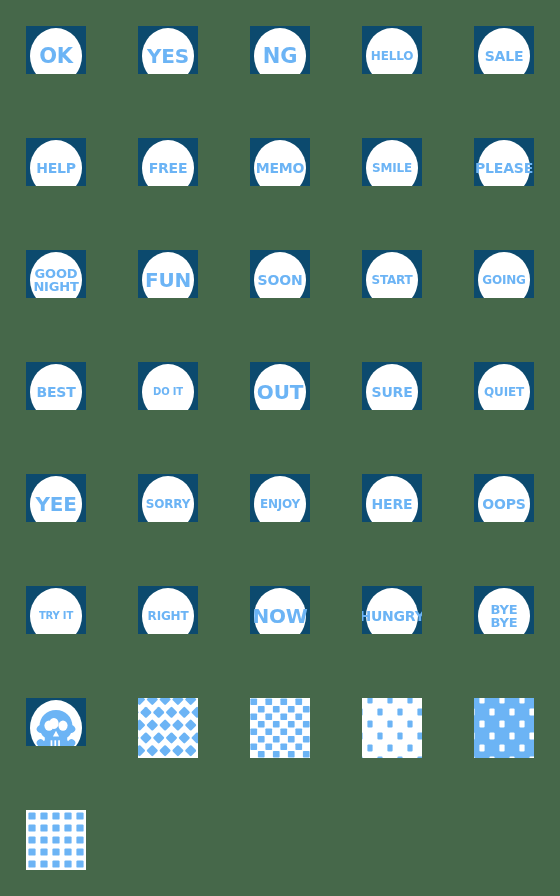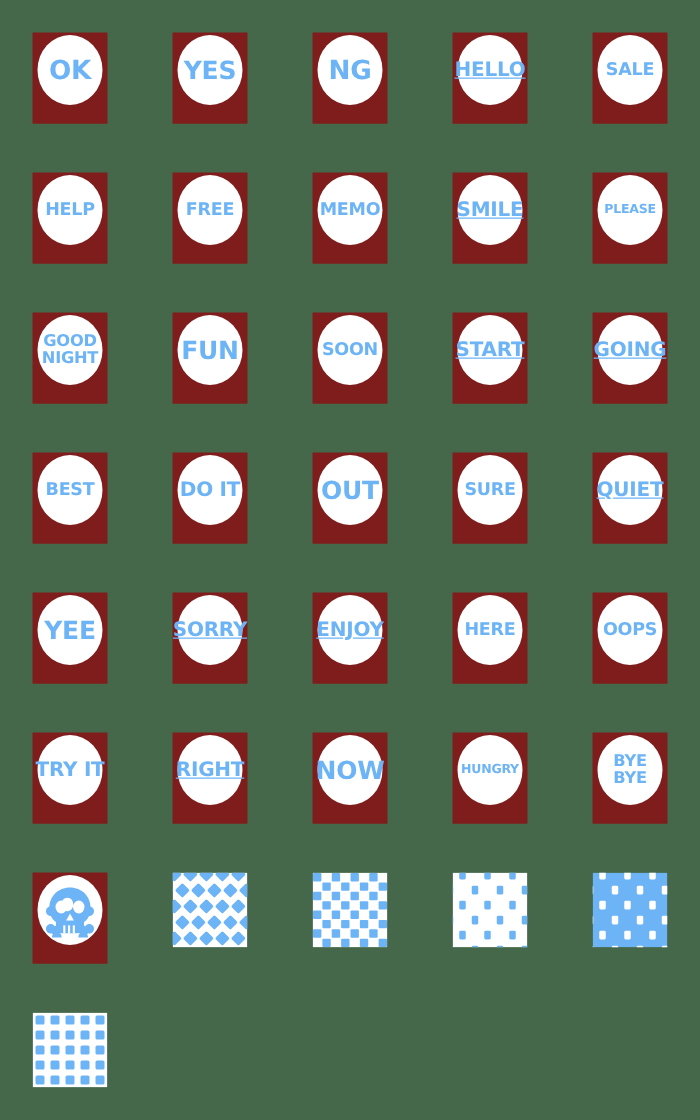--- a/index.html
+++ b/index.html
@@ -37,22 +37,22 @@
   .cell {
     position: relative;
     width: 60px;
     height: 60px;
   }
 
   
   .tile {
     position: relative;
     width: 60px;
-    height: 73px;
-    background: #7f1d1d;
+    height: 48px;
+    background: #0c4a6e;
     overflow: hidden;
   }
   .tile .disc {
     position: absolute;
     left: 4px;
     top: 2px;
     width: 52px;
     height: 56px;
     background: #ffffff;
     border-radius: 50%;
@@ -75,24 +75,24 @@
     text-align: center;
     white-space: nowrap;
     -webkit-font-smoothing: antialiased;
   }
   .label .ln { display: block; }
 
   
   .len2 { font-size: 21px; letter-spacing: 0px; }
   .len3 { font-size: 20px; }
   .len4 { font-size: 14px; }
-  .len5 { font-size: 16px; text-decoration: underline; }
-  .len6 { font-size: 10px; }
+  .len5 { font-size: 12px; }
+  .len6 { font-size: 14px; }
   .two-line { font-size: 13px; line-height: 1.25; }
-  .spaced { font-size: 16px; letter-spacing: -0.3px; }
+  .spaced { font-size: 10px; letter-spacing: -0.3px; }
 
   
   .skull-svg { position: absolute; left: 8px; top: 8px; }
 
   
   .pattern {
     position: relative;
     width: 60px;
     height: 60px;
     overflow: hidden;

